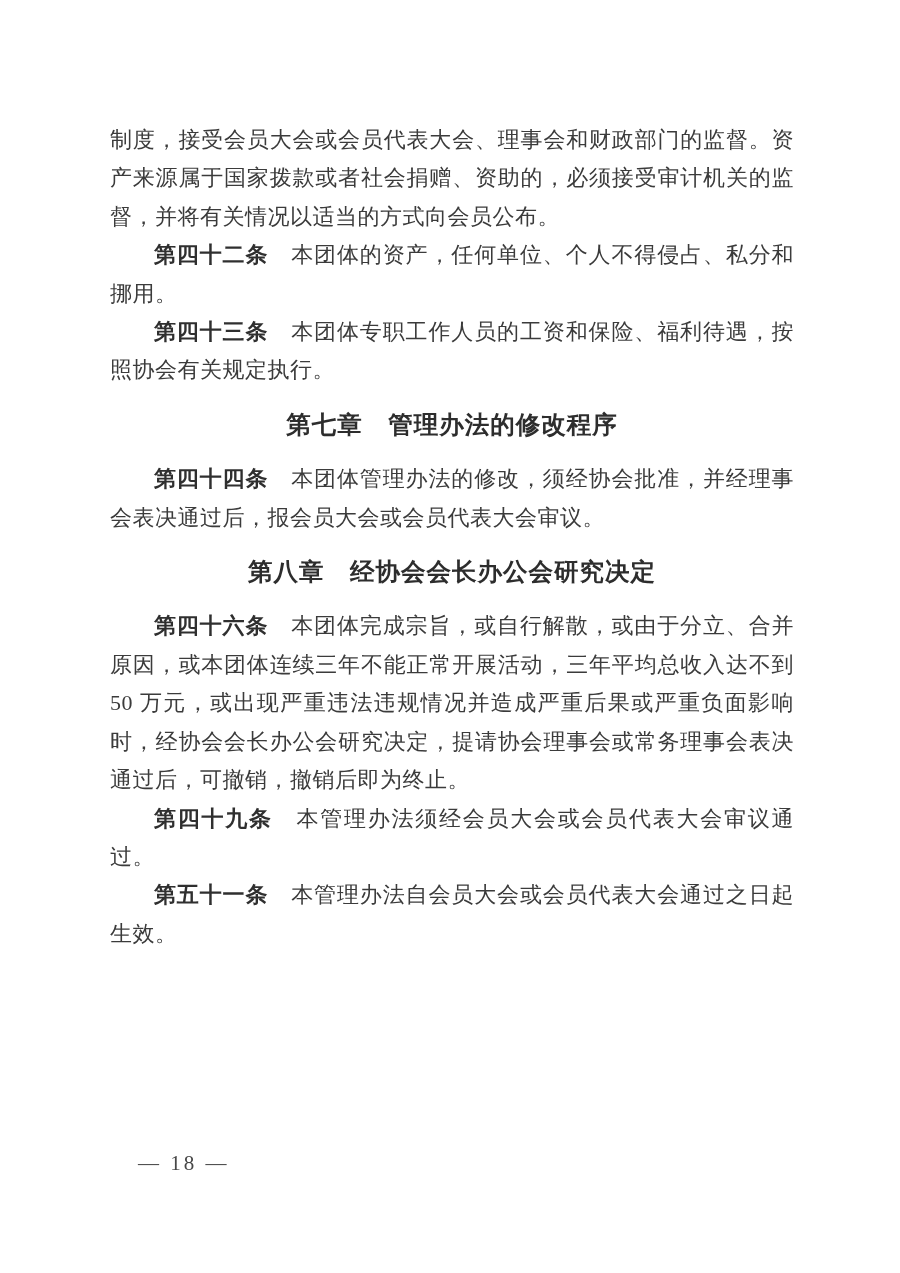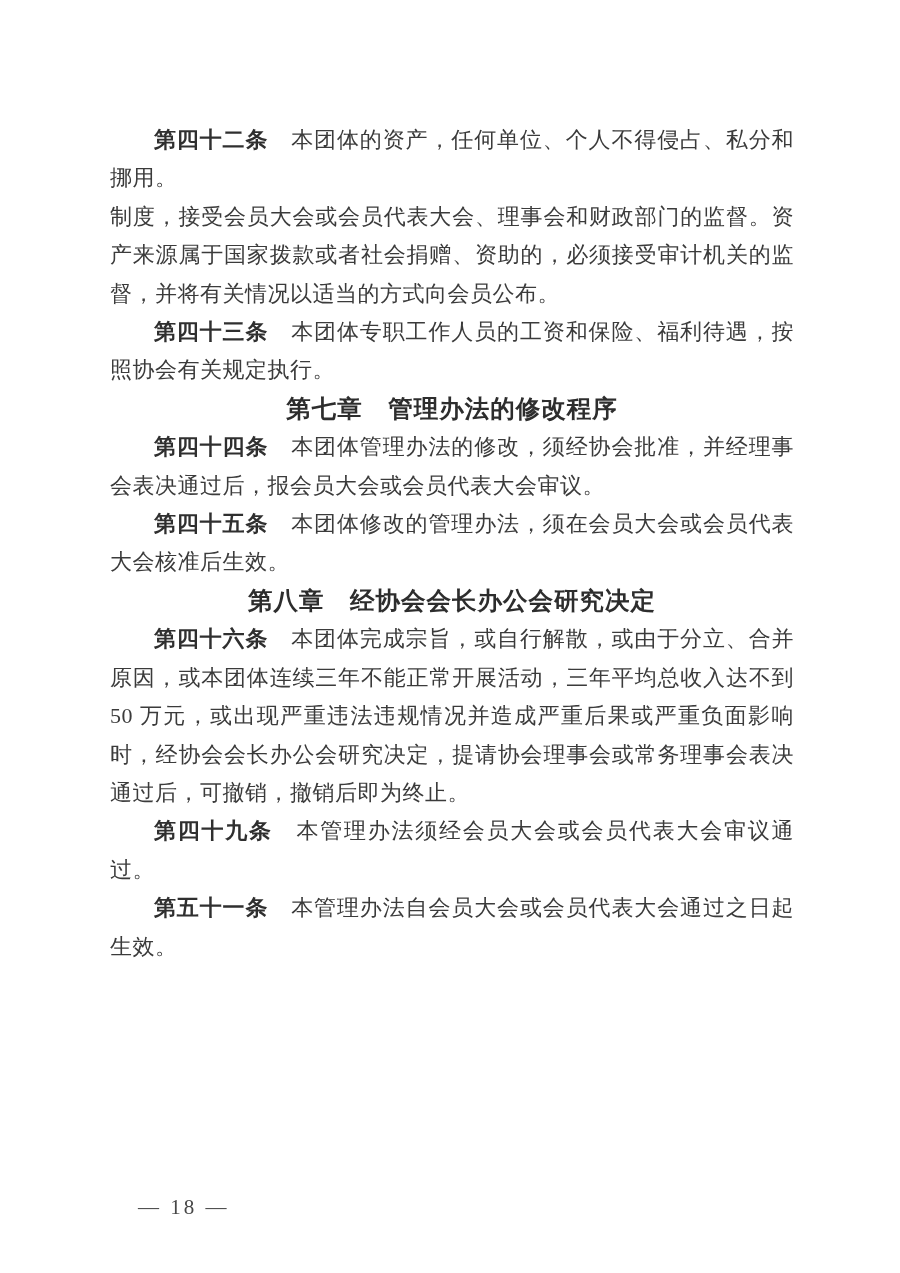--- a/index.html
+++ b/index.html
@@ -31,52 +31,50 @@
     text-indent: 2em;
   }
   .para.continuation {
     text-indent: 0;
   }
   .lead {
     font-weight: bold;
     color: #2f2f2f;
   }
   .chapter {
-    margin: 0;
+    margin: 16px;
     font-size: 24.5px;
     line-height: 38.4px;
     font-weight: bold;
     text-align: center;
     text-indent: 0;
     letter-spacing: 1px;
     color: #2d2d2d;
     font-family: "Liberation Sans", "DejaVu Sans", sans-serif;
   }
   .footer {
     position: absolute;
     left: 138px;
     top: 1149px;
     font-size: 21px;
     line-height: 28px;
     letter-spacing: 3px;
     color: #474747;
-    margin-top: 44px;
   }
 </style>
 </head>
 <body>
 
 <div class="page">
   <div class="body-text">
+      <p class="para continuation">制度，接受会员大会或会员代表大会、理事会和财政部门的监督。资产来源属于国家拨款或者社会捐赠、资助的，必须接受审计机关的监督，并将有关情况以适当的方式向会员公布。</p>
       <p class="para"><b class="lead">第四十二条</b>　本团体的资产，任何单位、个人不得侵占、私分和挪用。</p>
-      <p class="para continuation">制度，接受会员大会或会员代表大会、理事会和财政部门的监督。资产来源属于国家拨款或者社会捐赠、资助的，必须接受审计机关的监督，并将有关情况以适当的方式向会员公布。</p>
       <p class="para"><b class="lead">第四十三条</b>　本团体专职工作人员的工资和保险、福利待遇，按照协会有关规定执行。</p>
       <h2 class="chapter">第七章　管理办法的修改程序</h2>
       <p class="para"><b class="lead">第四十四条</b>　本团体管理办法的修改，须经协会批准，并经理事会表决通过后，报会员大会或会员代表大会审议。</p>
-      <p class="para"><b class="lead">第四十五条</b>　本团体修改的管理办法，须在会员大会或会员代表大会核准后生效。</p>
       <h2 class="chapter">第八章　经协会会长办公会研究决定</h2>
       <p class="para"><b class="lead">第四十六条</b>　本团体完成宗旨，或自行解散，或由于分立、合并原因，或本团体连续三年不能正常开展活动，三年平均总收入达不到 50 万元，或出现严重违法违规情况并造成严重后果或严重负面影响时，经协会会长办公会研究决定，提请协会理事会或常务理事会表决通过后，可撤销，撤销后即为终止。</p>
       <p class="para"><b class="lead">第四十九条</b>　本管理办法须经会员大会或会员代表大会审议通过。</p>
       <p class="para"><b class="lead">第五十一条</b>　本管理办法自会员大会或会员代表大会通过之日起生效。</p>
     </div>
   <div class="footer">
     <span>— 18 —</span>
   </div>
 </div>
 

